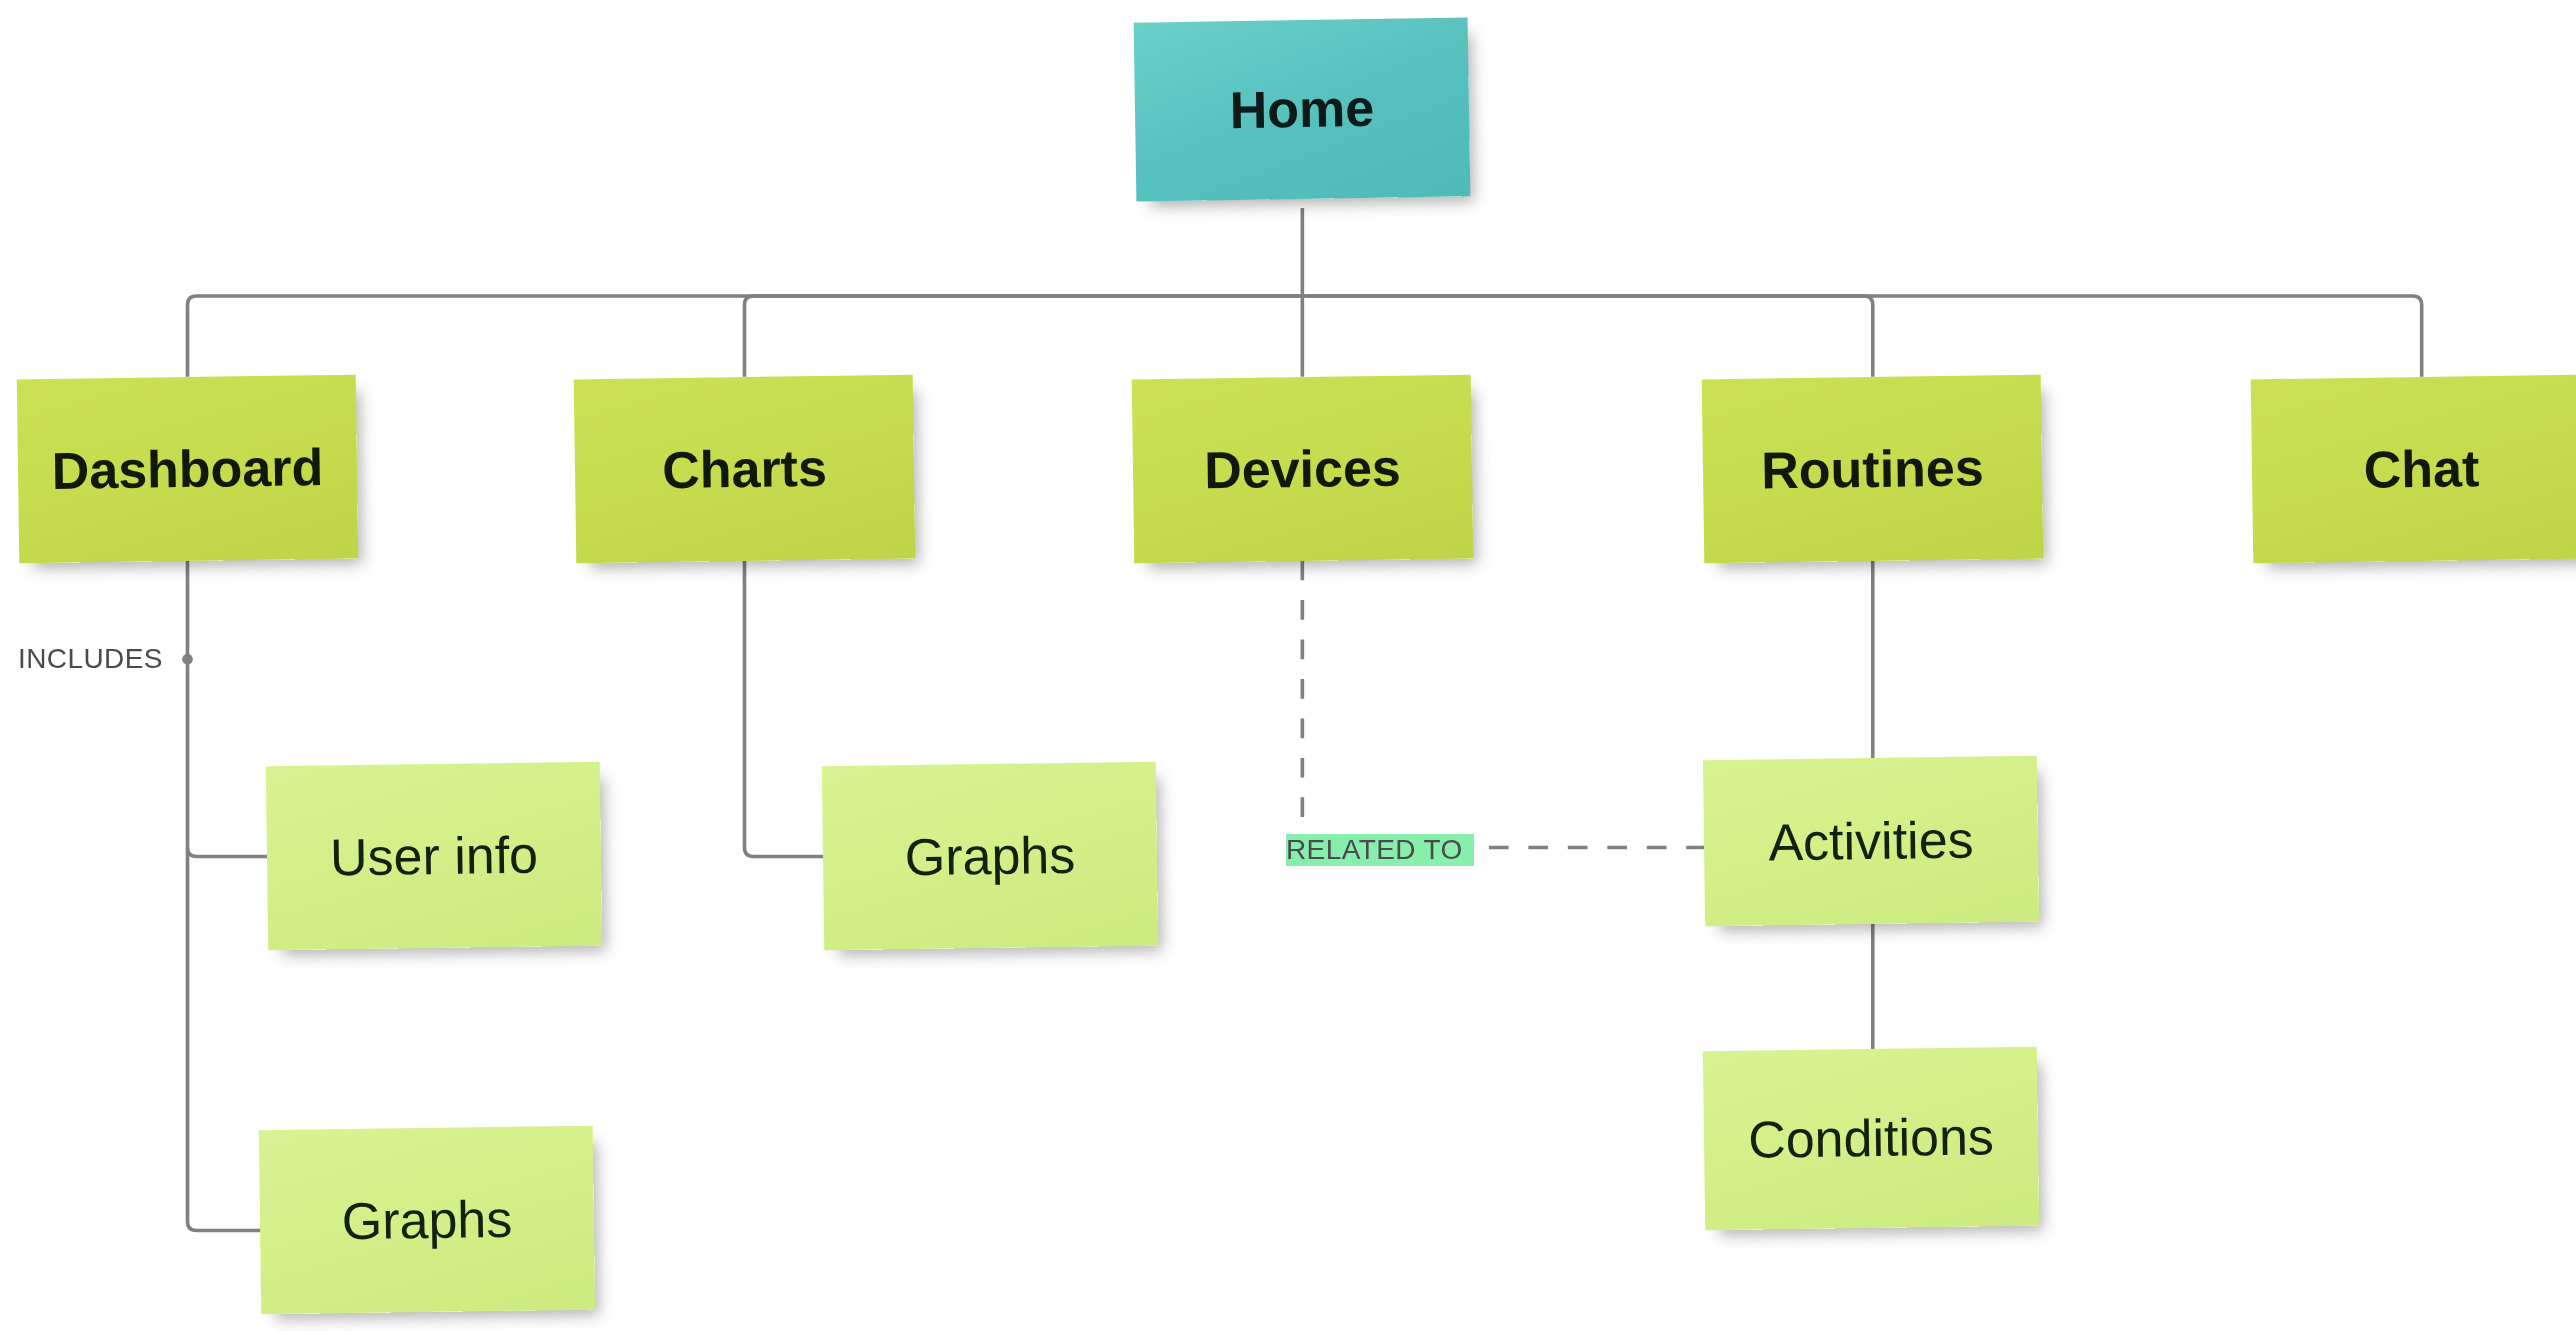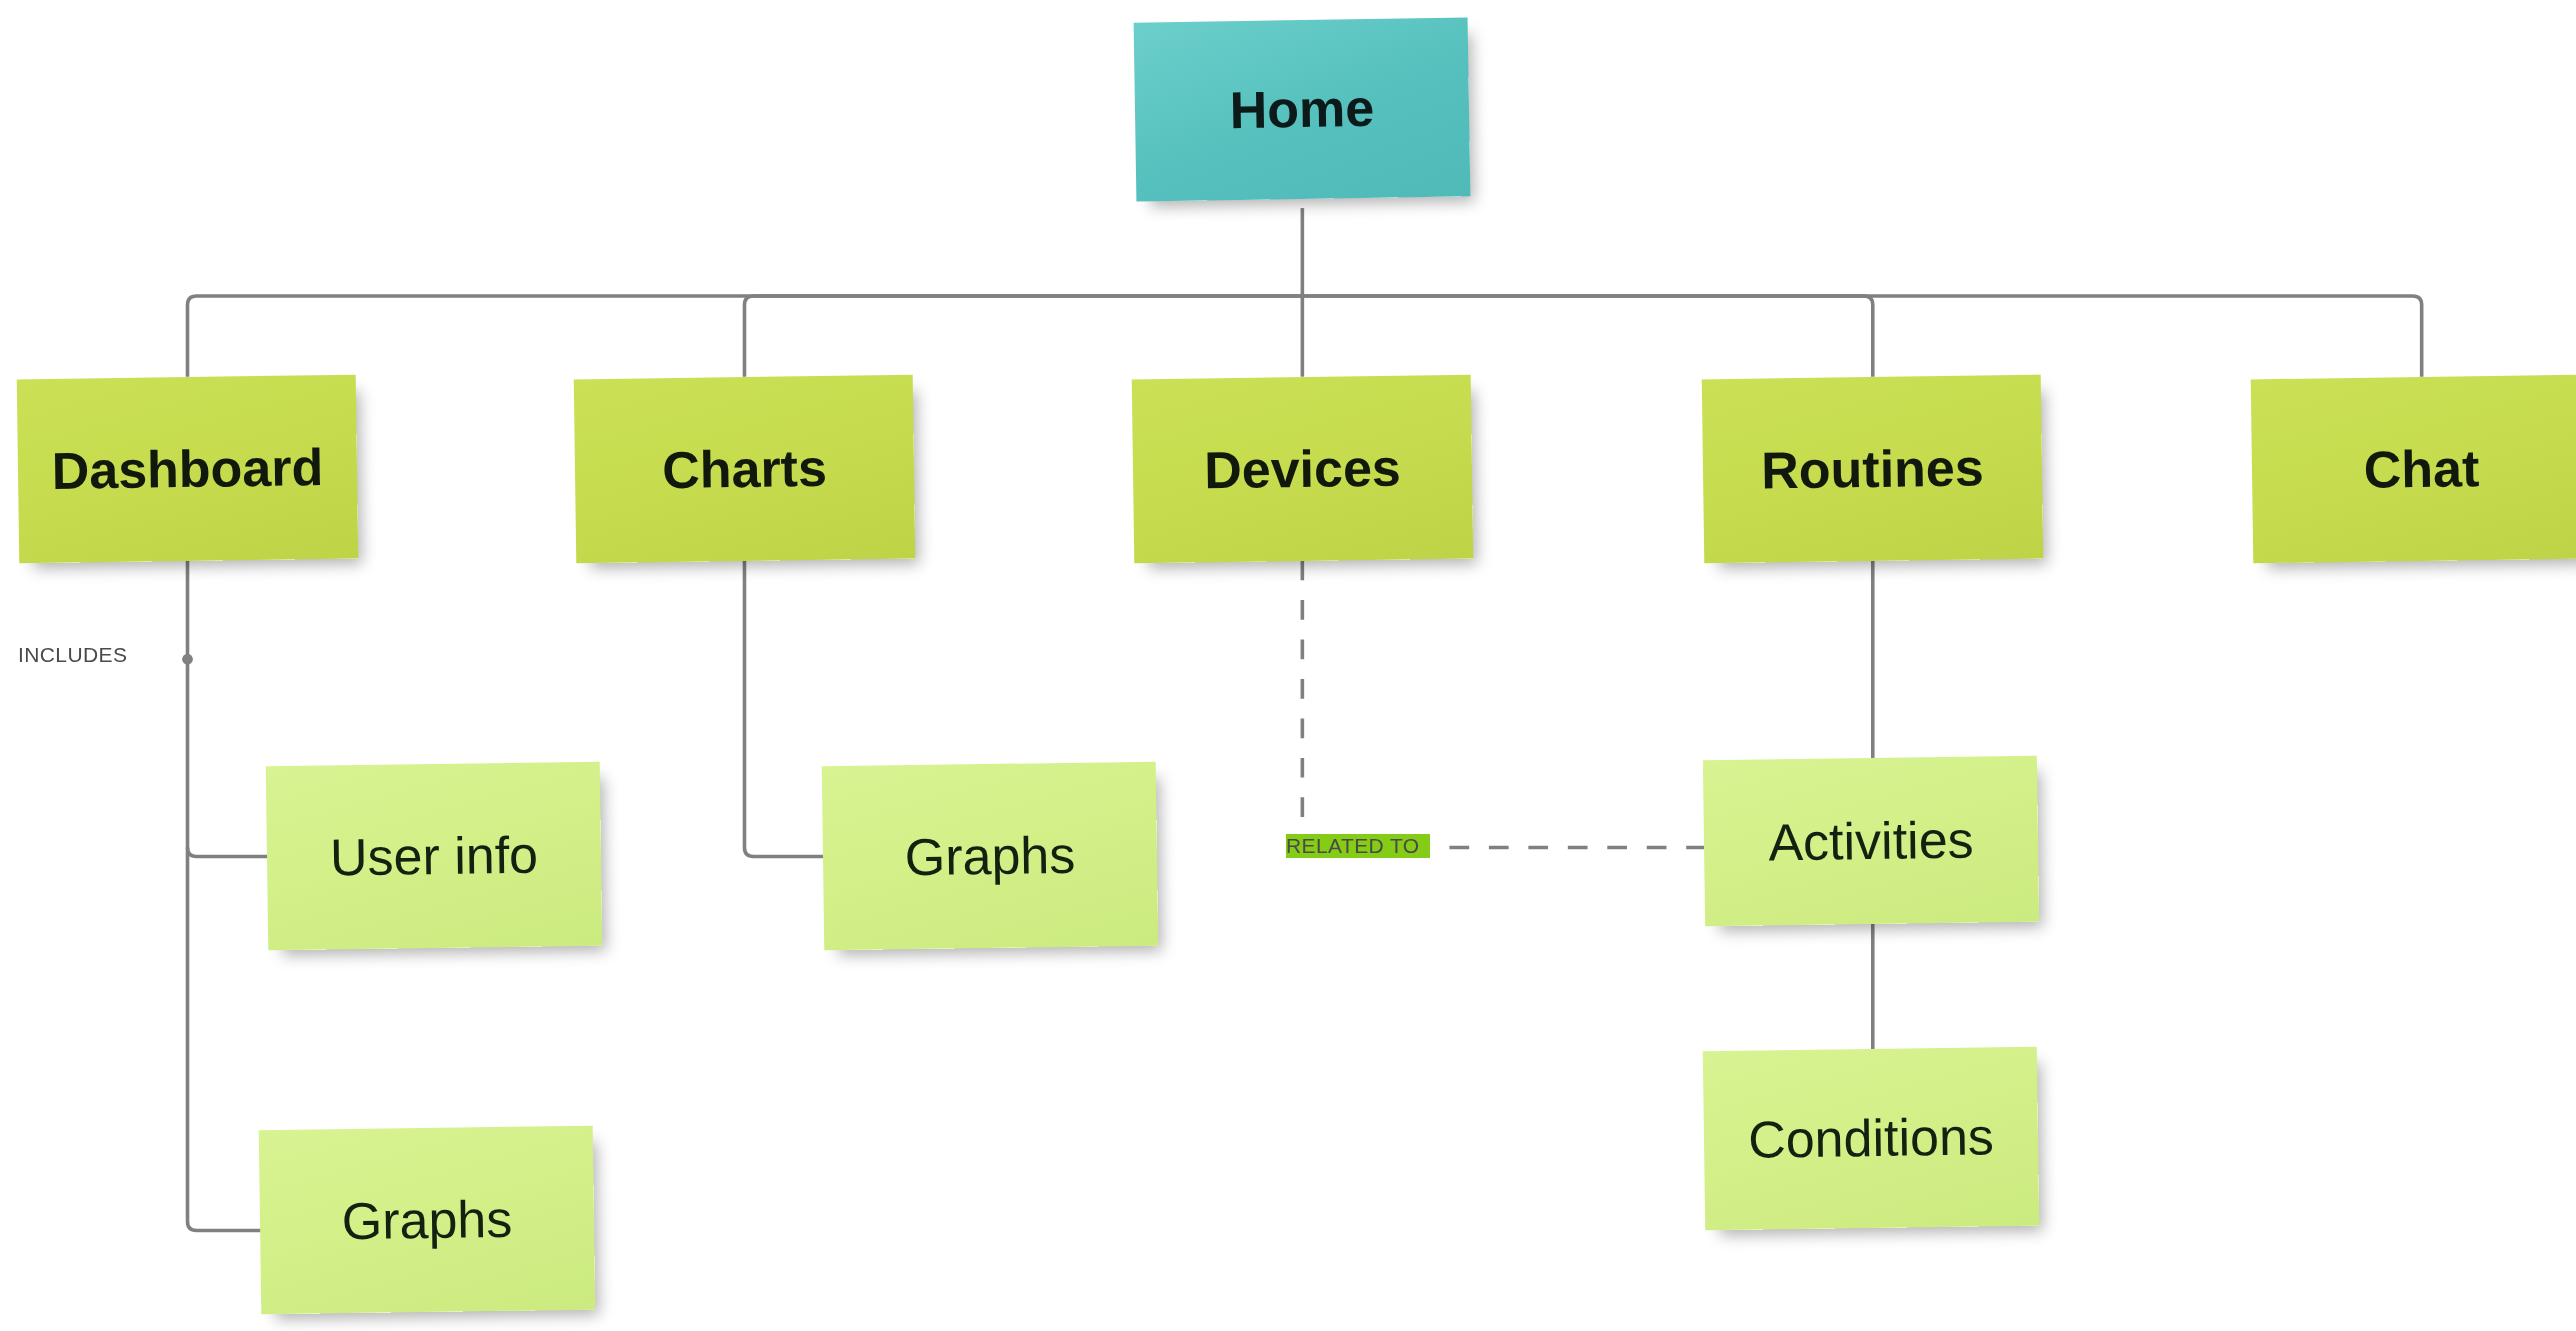--- a/index.html
+++ b/index.html
@@ -63,21 +63,21 @@
   .node.level2 {
     background: linear-gradient(165deg, #d8f392 0%, #d2ef87 55%, #cbea7f 100%);
   }
   .node.level2 .node-label {
     font-weight: normal;
     font-size: 52px;
     color: #152110;
   }
   .edge-label {
     position: absolute;
-    font-size: 21px;
+    font-size: 28px;
     letter-spacing: 0.4px;
     color: #4a4a4a;
     white-space: nowrap;
     font-family: "Liberation Sans", sans-serif;
   }
 </style>
 </head>
 <body>
 
 <div id="canvas">
@@ -101,21 +101,21 @@
 
     <path d="M 1452 625 L 1452 945 L 1900 945" fill="none" stroke="#808080" stroke-width="4" stroke-dasharray="22 22"></path>
 
     <path d="M 2088 625 L 2088 845" fill="none" stroke="#808080" stroke-width="4"></path>
 
     <path d="M 2088 1030 L 2088 1170" fill="none" stroke="#808080" stroke-width="4"></path>
   </svg>
 
   <span class="edge-label" style="left:18px; top:643px;">INCLUDES</span>
 
-  <span class="edge-label" style="left:1286px; top:834px; background:#84cc16; padding:0 10.8px 0 0;">RELATED TO</span>
+  <span class="edge-label" style="left:1286px; top:834px; background:#86efac; padding:0 10.8px 0 0;">RELATED TO</span>
 
   <div class="node root" style="left:1135px; top:20px; width:334px; height:179px; transform: rotate(-0.9deg);">
     <span class="node-label">Home</span>
   </div>
 
   <div class="node level1" style="left:18px; top:377px; width:339px; height:184px; transform: rotate(-0.8deg);">
     <span class="node-label">Dashboard</span>
   </div>
 
   <div class="node level1" style="left:575px; top:377px; width:339px; height:184px; transform: rotate(-0.8deg);">

